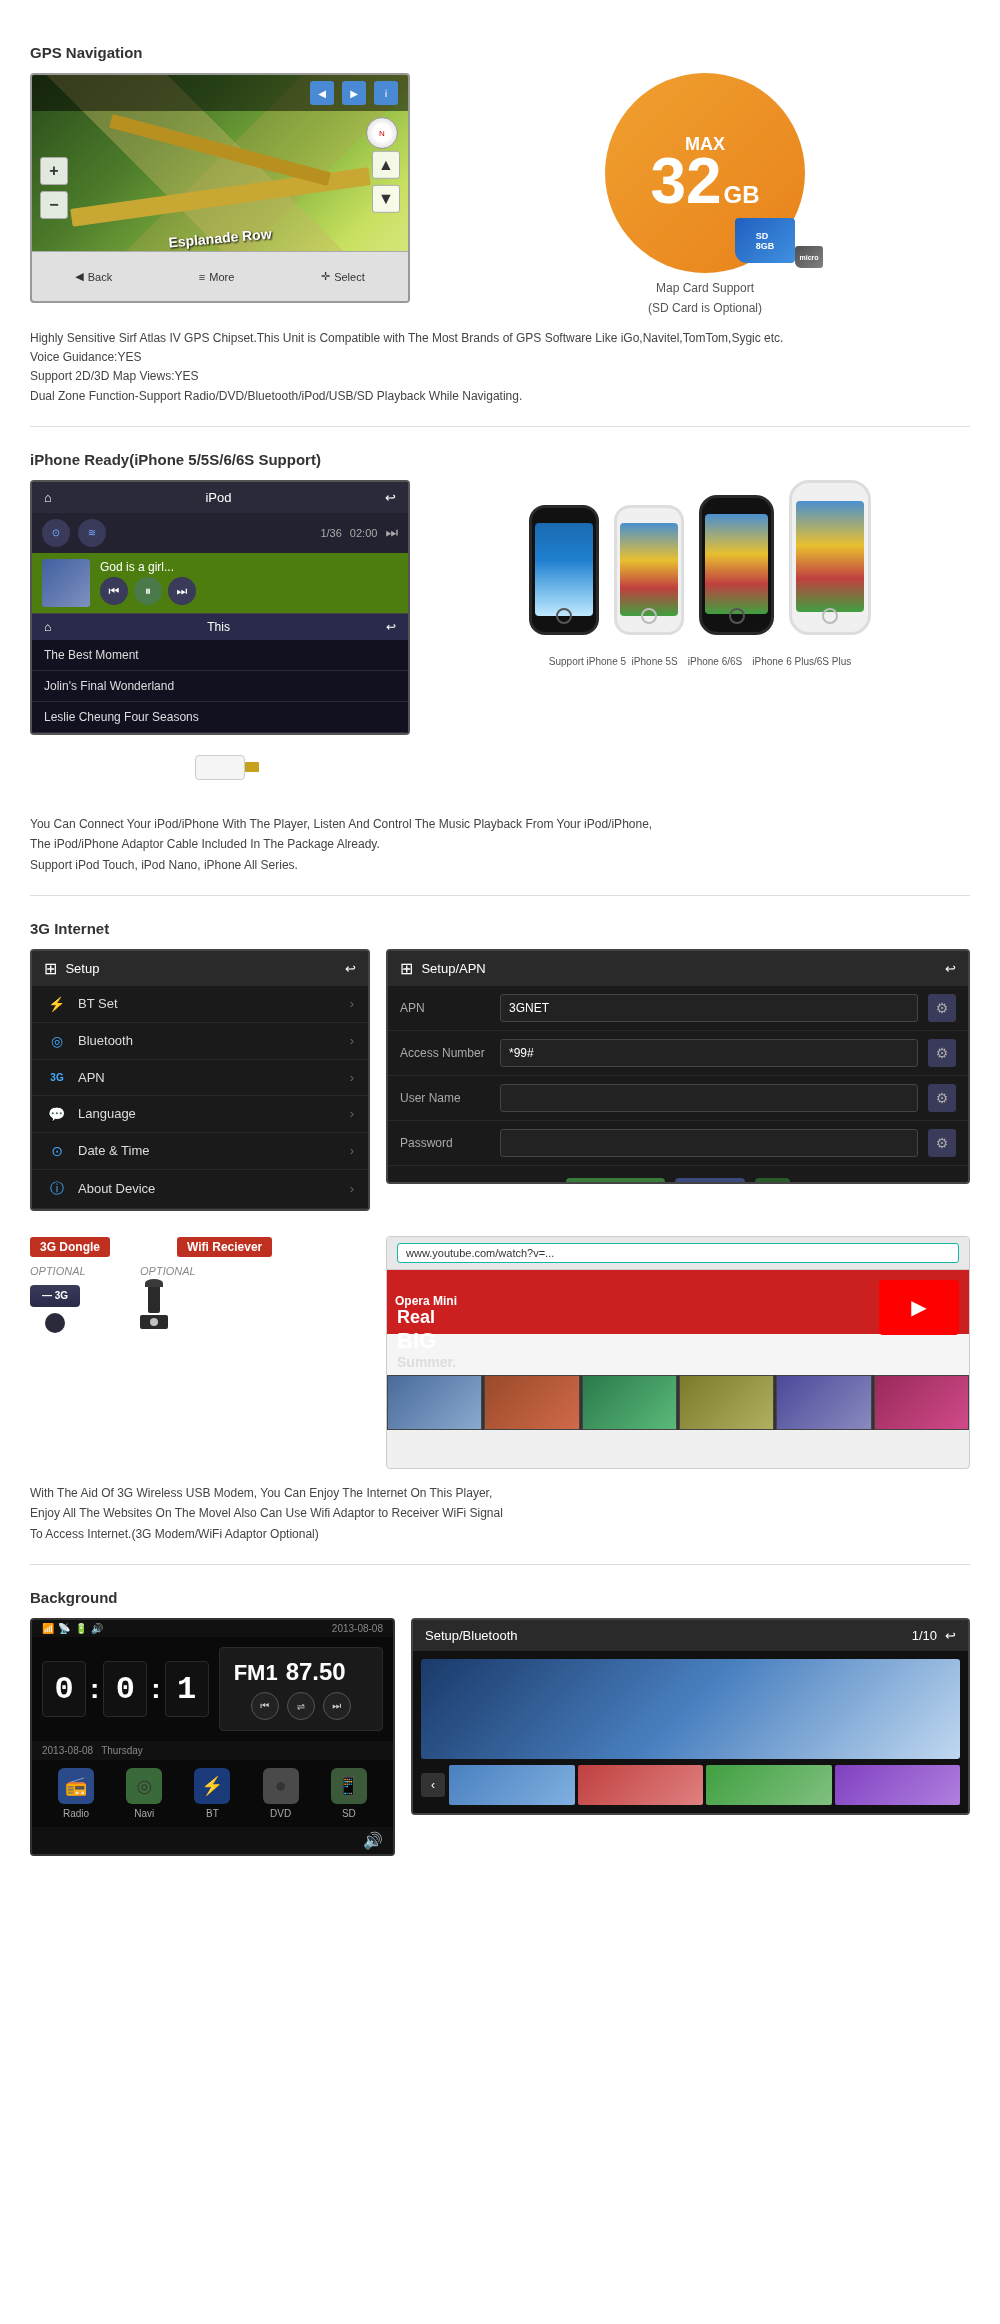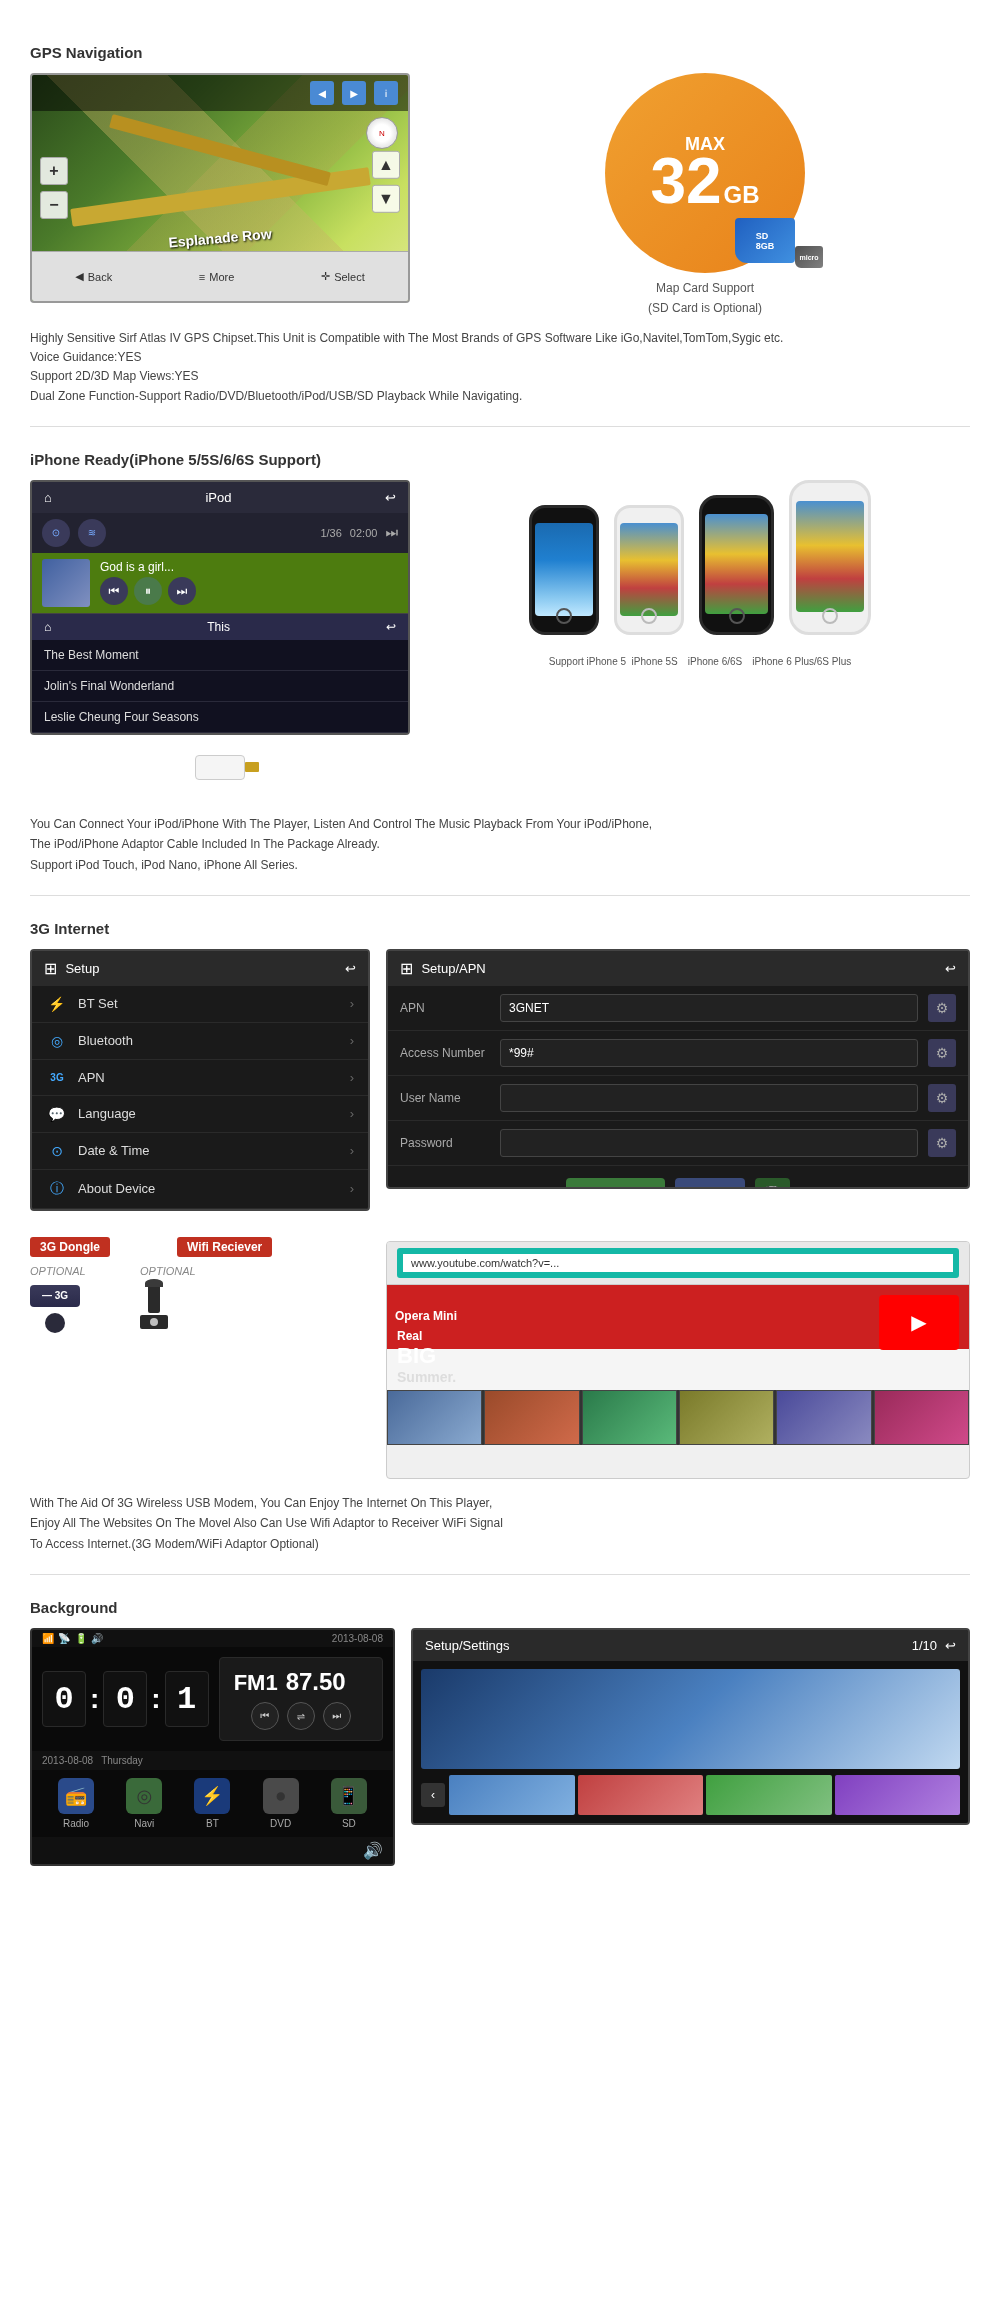--- a/index.html
+++ b/index.html
@@ -686,21 +686,21 @@
       padding: 6px 10px;
       border-bottom: 1px solid #ccc;
       display: flex;
       align-items: center;
       gap: 6px;
     }
 
     .browser-addr {
       flex: 1;
       background: #fff;
-      border: 6px solid #14b8a6;
+      border: 1px solid #14b8a6;
       border-radius: 3px;
       padding: 3px 8px;
       font-size: 11px;
       color: #333;
     }
 
     .browser-content {
       height: 160px;
       background: linear-gradient(180deg, #cc2020 0%, #cc2020 40%, #f5f5f5 40%);
       position: relative;
@@ -1259,21 +1259,21 @@
         </div>
 
         <div class="browser-screenshot">
           <div class="browser-bar">
             <div class="browser-addr">www.youtube.com/watch?v=...</div>
           </div>
           <div class="browser-content">
             <div style="position:absolute;top:24px;left:8px;color:#fff;font-size:12px;font-weight:bold;">Opera Mini</div>
             <div class="browser-youtube-area">▶</div>
             <div class="browser-text-overlay">
-              <div style="font-size:12px;font-weight:bold;color:#fff;">Real</div>
+              <div style="font-size:18px;font-weight:bold;color:#fff;">Real</div>
               <div style="font-size:22px;font-weight:bold;color:#fff;">BIG</div>
               <div style="font-size:14px;color:#ddd;">Summer.</div>
             </div>
             <div class="browser-thumbnails">
               <div class="browser-thumb" style="background:linear-gradient(135deg,#4a6a9a,#8aaad0);"></div>
               <div class="browser-thumb" style="background:linear-gradient(135deg,#9a4a2a,#d06a4a);"></div>
               <div class="browser-thumb" style="background:linear-gradient(135deg,#2a7a4a,#5aba7a);"></div>
               <div class="browser-thumb" style="background:linear-gradient(135deg,#7a7a2a,#b0b060);"></div>
               <div class="browser-thumb" style="background:linear-gradient(135deg,#4a4a9a,#8a8ac0);"></div>
               <div class="browser-thumb" style="background:linear-gradient(135deg,#9a2a5a,#d04a8a);"></div>
@@ -1354,21 +1354,21 @@
           </div>
         </div>
         <div class="hu-bottom-bar">
           <span style="color:#aaa;font-size:16px;">🔊</span>
         </div>
       </div>
 
       <div style="flex:1;display:flex;flex-direction:column;gap:8px;">
         <div class="wallpaper-screen">
           <div class="wp-top-bar">
-            <span>Setup/Settings</span>
+            <span>Setup/Bluetooth</span>
             <div style="display:flex;align-items:center;gap:8px;">
               <span>1/10</span>
               <span>↩</span>
             </div>
           </div>
           <div class="wp-main">
             <div class="wp-preview"></div>
             <div class="wp-nav-row">
               <div class="wp-arrow">‹</div>
               <div class="wp-thumbs">

